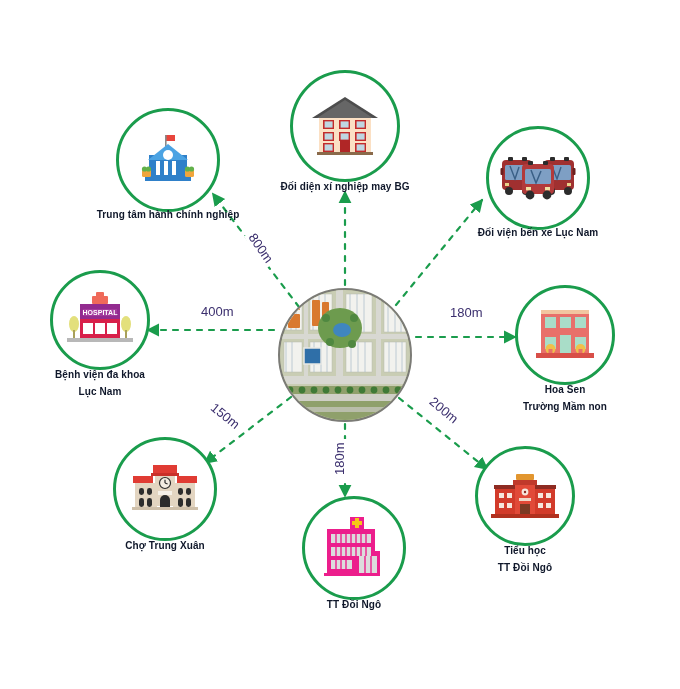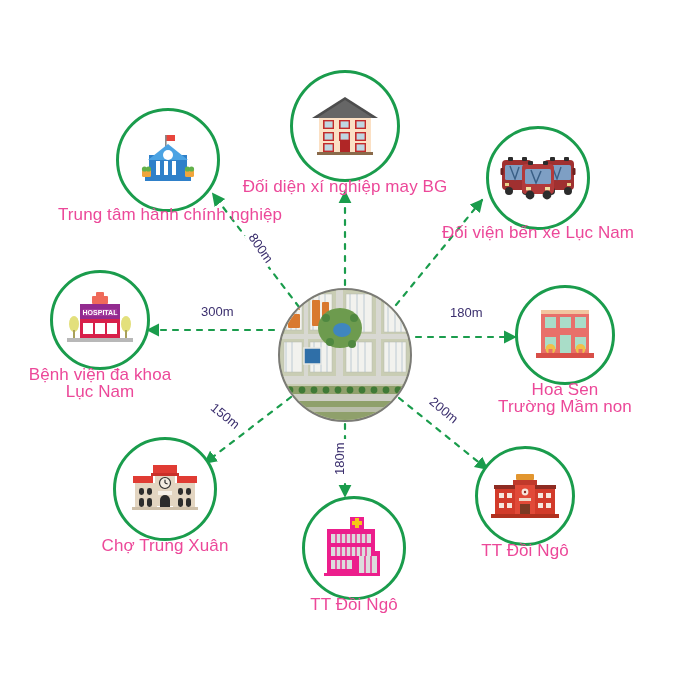--- a/index.html
+++ b/index.html
@@ -37,26 +37,27 @@
     border: 3px solid #1a9c4c;
     border-radius: 50%;
     background: #ffffff;
     box-sizing: border-box;
     display: flex;
     align-items: center;
     justify-content: center;
   }
   .poi-label {
     position: absolute;
-    color: #ec4899;
-    font-size: 17px;
+    color: #0f172a;
+    font-size: 10px;
     line-height: 17px;
     text-align: center;
     white-space: nowrap;
     letter-spacing: .1px;
+    font-weight: bold;
   }
   .icon-svg { display:block; }
 
   
   #centre {
     position: absolute;
     left: 278px;
     top: 288px;
     width: 134px;
     height: 134px;
@@ -353,20 +354,21 @@
           <rect x="55" y="31" width="5" height="5"></rect>
         </g>
         <circle cx="34" cy="20" r="3.4" fill="#f6e7dc"></circle>
         <circle cx="34" cy="20" r="1.2" fill="#8e2b22"></circle>
         <rect x="28" y="26" width="12" height="3" fill="#f0d8c8"></rect>
         <rect x="29" y="32" width="10" height="10" fill="#7b3a24"></rect>
         <rect x="0" y="42" width="68" height="4" fill="#b1311f"></rect>
       </svg>
     </div>
     <div class="poi-label" style="left:-110px; top:46px; width:220px;">
+      <div>Tiểu học</div>
       <div>TT Đồi Ngô</div>
     </div>
   </div>
 
   <div class="poi" style="left:354px; top:548px;">
     <div class="poi-circle" style="left:-52px; top:-52px; width:104px; height:104px;">
       <svg class="icon-svg" width="64" height="66" viewBox="0 0 64 66">
         <rect x="28" y="2" width="14" height="12" fill="#ec1e8c"></rect>
         <g fill="#f5c518">
           <rect x="33" y="3" width="4" height="10"></rect>
@@ -468,21 +470,21 @@
       </svg>
     </div>
     <div class="poi-label" style="left:-110px; top:46px; width:220px;">
       <div>Bệnh viện đa khoa</div>
       <div>Lục Nam</div>
     </div>
   </div>
 
   <div class="dist" style="left:256px; top:228px; transform:rotate(55deg); transform-origin:left top;">800m</div>
 
-  <div class="dist" style="left:198px; top:304px;">300m</div>
+  <div class="dist" style="left:198px; top:304px;">400m</div>
 
   <div class="dist" style="left:447px; top:305px;">180m</div>
 
   <div class="dist" style="left:434px; top:392px; transform:rotate(40deg); transform-origin:left top;">200m</div>
 
   <div class="dist" style="left:332px; top:478px; transform:rotate(-90deg); transform-origin:left top;">180m</div>
 
   <div class="dist" style="left:215px; top:398px; transform:rotate(39deg); transform-origin:left top;">150m</div>
 
 </div>

